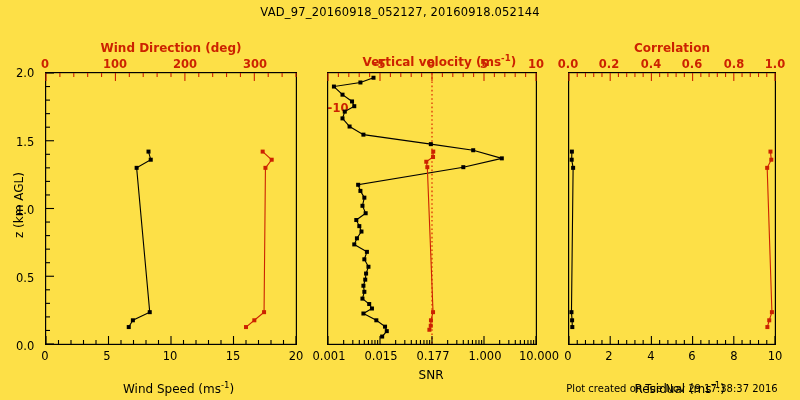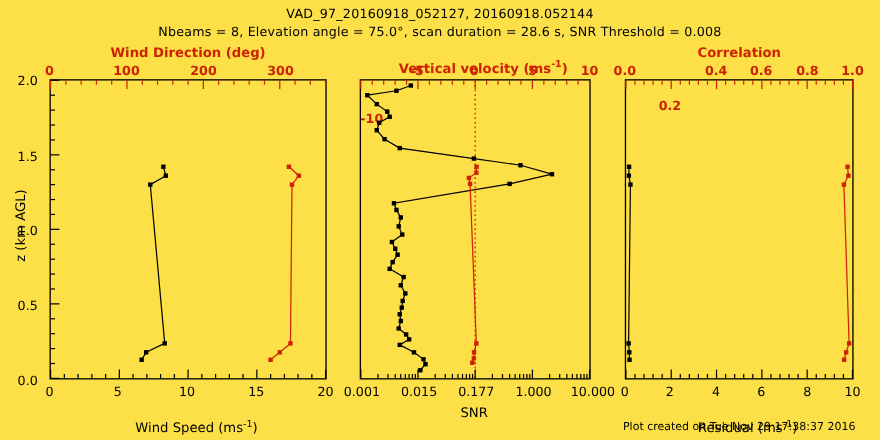--- a/index.html
+++ b/index.html
@@ -68,21 +68,20 @@
   .refline { stroke: #dd2200; stroke-width: 1.2; stroke-dasharray: 1.6 2.6; }
   sup { font-size: 0.72em; vertical-align: super; line-height: 0; }
 </style>
 </head>
 <body>
 
 <div id="root">
 
   <div class="txt title-main ctr" style="left:400px; top:5px;">VAD_97_20160918_052127, 20160918.052144</div>
 
-  <div class="txt title-sub ctr" style="left:400px; top:22px;">Nbeams = 8, Elevation angle = 75.0°, scan duration = 28.6 s, SNR Threshold = 0.008</div>
 
   <div class="ylabel" style="left:12px; top:238px;">z (km AGL)</div>
 
   <div class="txt tick-lbl" style="left:16px; top:339px;">0.0</div>
   <div class="txt tick-lbl" style="left:16px; top:271px;">0.5</div>
   <div class="txt tick-lbl" style="left:16px; top:203px;">1.0</div>
   <div class="txt tick-lbl" style="left:16px; top:135px;">1.5</div>
   <div class="txt tick-lbl" style="left:16px; top:66px;">2.0</div>
 
   <div class="txt axis-title red ctr" style="left:171px; top:41px;">Wind Direction (deg)</div>
@@ -323,21 +322,21 @@
   <div class="txt tick-lbl ctr" style="left:381px; top:349px;">0.015</div>
   <div class="txt tick-lbl ctr" style="left:433px; top:349px;">0.177</div>
   <div class="txt tick-lbl ctr" style="left:485px; top:349px;">1.000</div>
   <div class="txt tick-lbl ctr" style="left:539px; top:349px;">10.000</div>
 
   <div class="txt axis-title ctr" style="left:431px; top:368px;">SNR</div>
 
   <div class="txt axis-title red ctr" style="left:672px; top:41px;">Correlation</div>
 
   <div class="txt tick-lbl red ctr" style="left:568px; top:57px;">0.0</div>
-  <div class="txt tick-lbl red ctr" style="left:609px; top:57px;margin-top:32px;">0.2</div>
+  <div class="txt tick-lbl red ctr" style="left:609px; top:57px;">0.2</div>
   <div class="txt tick-lbl red ctr" style="left:651px; top:57px;">0.4</div>
   <div class="txt tick-lbl red ctr" style="left:692px; top:57px;">0.6</div>
   <div class="txt tick-lbl red ctr" style="left:734px; top:57px;">0.8</div>
   <div class="txt tick-lbl red ctr" style="left:775px; top:57px;">1.0</div>
 
   <svg class="panel" id="svg-residual" width="208" height="273" style="left:568px; top:72px;">
     <rect class="frame" x="0.6" y="0.6" width="206.8" height="271.8"></rect>
     <g>
         <line x1="1" y1="1" x2="1" y2="9" class="tick-red"></line>
         <line x1="42.2" y1="1" x2="42.2" y2="9" class="tick-red"></line>

